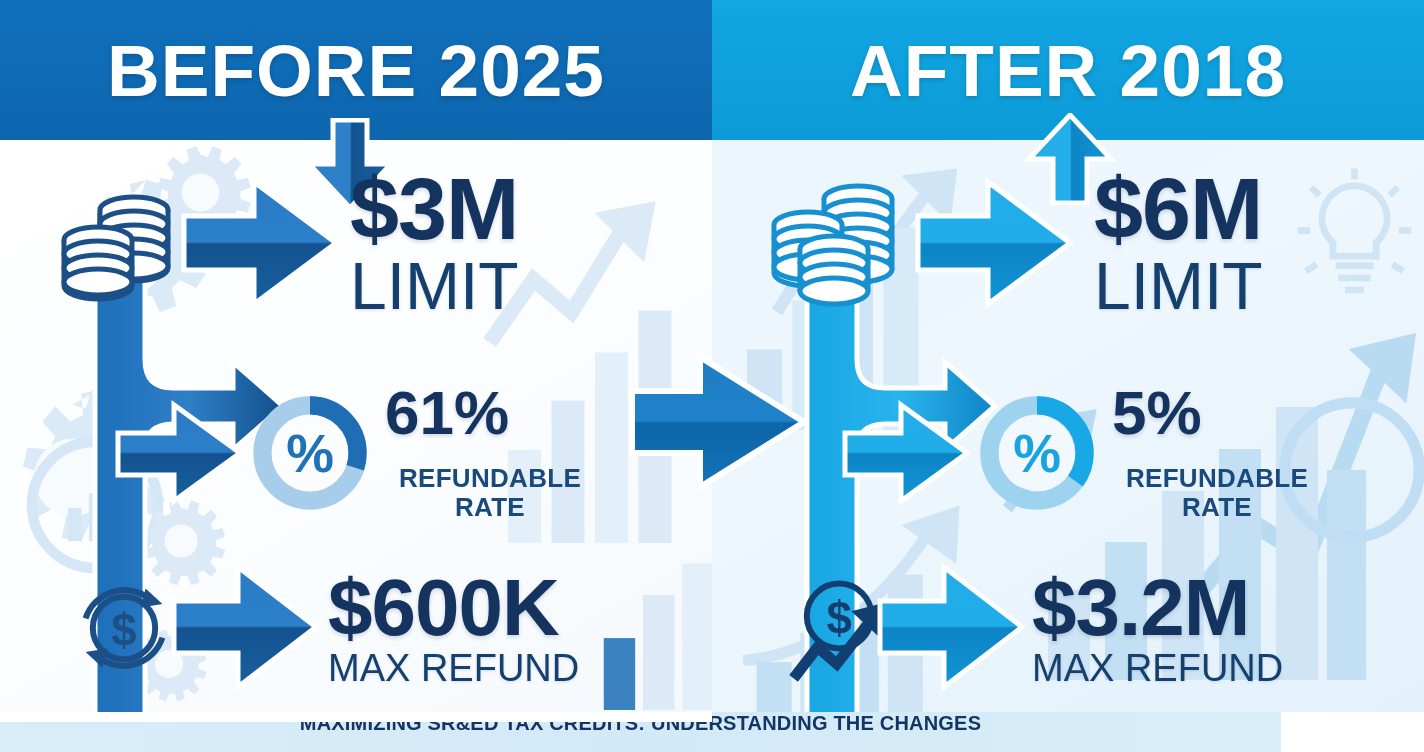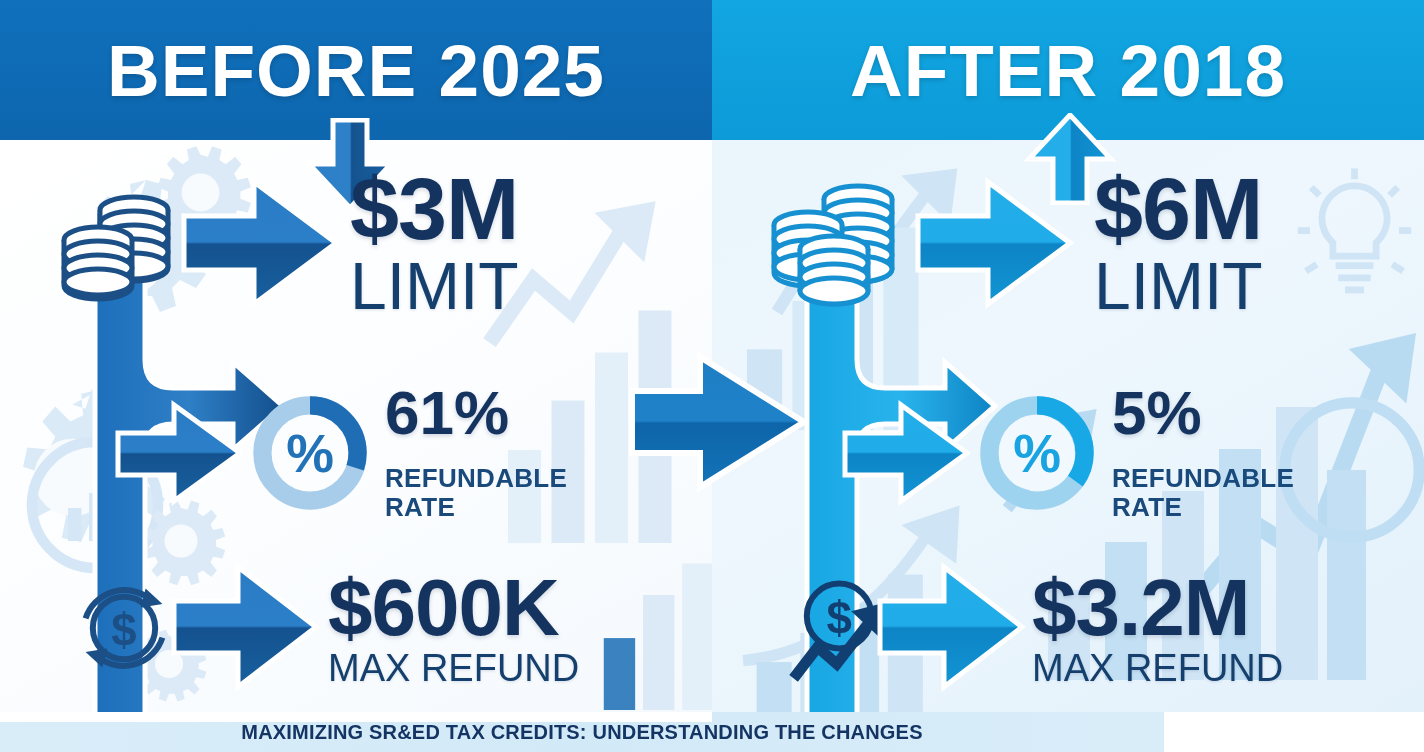--- a/index.html
+++ b/index.html
@@ -66,30 +66,30 @@
     white-space: nowrap;
   }
   .r1 .big-value { font-size: 88px; }
   .r1 .sub-value { font-size: 66px; margin-top: 2px; }
   .r3 .big-value { font-size: 80px; }
   .r3 .sub-value { font-size: 38px; margin-top: 2px; }
 
   .r2 .pct-value { font-weight: 700; font-size: 62px; color: #15335F; line-height: .95;
                    text-shadow: 0 2px 4px rgba(20,45,85,.18); white-space: nowrap; }
   .r2 .pct-label { font-weight: 700; font-size: 26px; color: #1A4A7C; line-height: 1.12;
-                   letter-spacing: .3px; max-width: 210px; margin-top: 21px; }
+                   letter-spacing: .3px; max-width: 210px; margin-top: 21px; text-align: center; }
 
   
   #center-arrow { position: absolute; left: 628px; top: 347px; z-index: 9; }
 
   
   #footer {
-    position: absolute; left: 0; bottom: 0; width: 1164px; height: 40px;
+    position: absolute; left: 0; bottom: 0; width: 1281px; height: 40px;
     background: linear-gradient(90deg,#d9edf9 0%,#d2e9f7 50%,#d9edf9 100%);
-    display: flex; align-items: center; justify-content: center;
+    display: flex; justify-content: center;
     z-index: 10;
   }
   #footer .footer-text {
     font-weight: 700; font-size: 20px; color: #143564;
     letter-spacing: .2px; white-space: nowrap;
   }
   .footer-spacer {
     position: absolute; left: 0; top: 712px; width: 712px; height: 10px;
     background: #ffffff; z-index: 11;
   }

